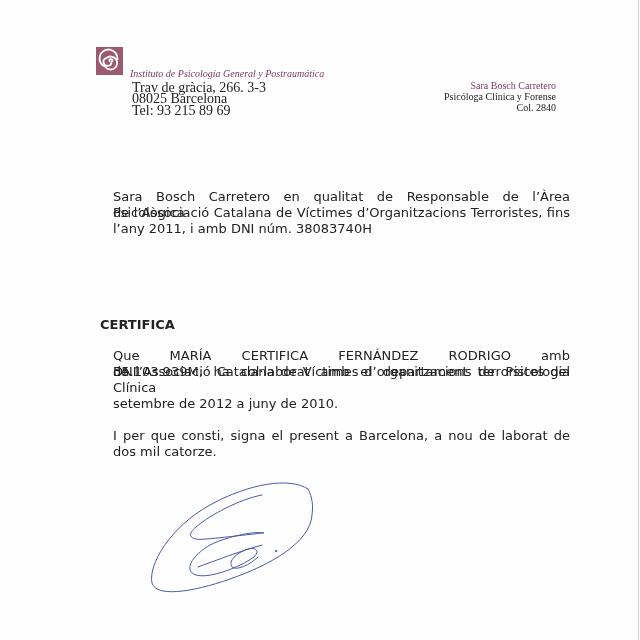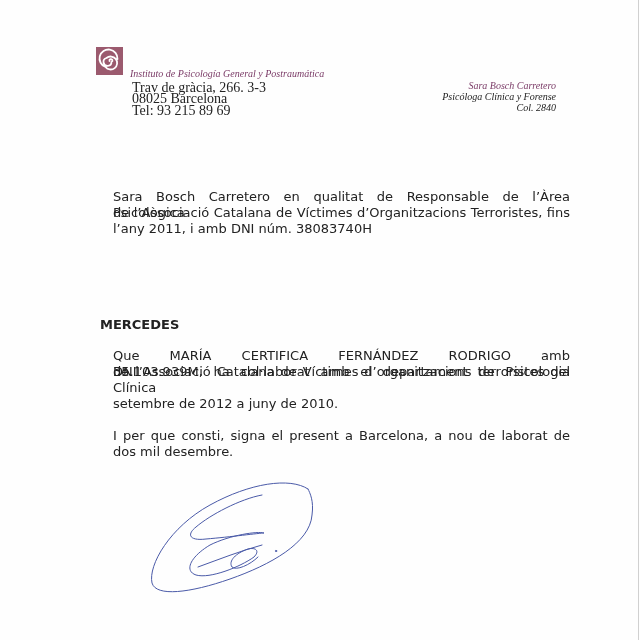--- a/index.html
+++ b/index.html
@@ -13,21 +13,21 @@
   .inst-name {
     position: absolute; left: 130px; top: 68px; font-family: "Liberation Serif", serif;
     font-style: italic; font-weight: normal; font-size: 10px; color: #7a3a66; white-space: nowrap;
   }
   .addr {
     position: absolute; left: 96px; font-family: "Liberation Serif", serif; 
     font-size: 14px; color: #222; white-space: nowrap; line-height: 11px; margin-left: 36px;
   }
   .right-head {
     position: absolute; right: 84px; top: 80px; text-align: right;
-    font-family: "Liberation Serif", serif; font-style: italic; font-size: 10px; line-height: 11px; color: #222;
+    font-family: "Liberation Serif", serif; font-size: 10px; line-height: 11px; color: #222;
   }
   .right-head .name { color: #7a3a66; }
   .body-block {
     position: absolute; left: 100px; width: 457px; font-size: 13px; line-height: 15.5px;
     text-align: justify; color: #222; margin-left: 13px;
   }
   .body-block.last-justify { text-align-last: justify; }
   .heading { position: absolute; left: 100px; top: 317px; font-weight: bold; font-size: 13px; color: #222; }
   .signature { position: absolute; left: 140px; top: 475px; }
 </style>
@@ -49,29 +49,29 @@
 <div class="right-head">
   <div class="name">Sara Bosch Carretero</div>
   <div>Psicóloga Clínica y Forense</div>
   <div>Col. 2840</div>
 </div>
 
 <div class="body-block last-justify" style="top:189px">Sara Bosch Carretero en qualitat de Responsable de l’Àrea Psicològica</div>
 <div class="body-block last-justify" style="top:205px">de l’Associació Catalana de Víctimes d’Organitzacions Terroristes, fins</div>
 <div class="body-block" style="top:221px">l’any 2011, i amb DNI núm. 38083740H</div>
 
-<div class="heading">MERCEDES</div>
+<div class="heading">CERTIFICA</div>
 
 <div class="body-block last-justify" style="top:348px; word-spacing:18px">Que MARÍA CERTIFICA FERNÁNDEZ RODRIGO amb DNI</div>
 <div class="body-block last-justify" style="top:364px">35.103.939M, ha col·laborat amb el departament de Psicologia Clínica</div>
 <div class="body-block last-justify" style="top:364px">de l’Associació Catalana de Víctimes d’organitzacions terroristes del</div>
 <div class="body-block" style="top:396px">setembre de 2012 a juny de 2010.</div>
 
 <div class="body-block last-justify" style="top:428px">I per que consti, signa el present a Barcelona, a nou de laborat de</div>
-<div class="body-block" style="top:444px">dos mil desembre.</div>
+<div class="body-block" style="top:444px">dos mil catorze.</div>
 
 <div class="signature">
   <svg width="220" height="140" viewBox="0 0 220 140">
     <g fill="none" stroke="#4a5aa8" stroke-width="1" stroke-linecap="round">
       <path d="M168 14 C150 2 110 8 70 30 C30 52 8 90 12 108 C16 122 50 118 90 104 C130 90 170 68 172 40 C174 26 170 18 168 14"></path>
       <path d="M122 20 C100 24 70 40 56 52 C46 60 50 66 66 64 C90 62 120 58 124 58 C118 56 90 60 70 70 C50 82 44 96 56 100 C70 104 100 92 114 82 C120 76 116 72 108 74 C96 78 88 86 92 92 C96 96 110 90 118 82"></path>
       <path d="M58 92 C80 84 100 76 122 70"></path>
       <circle cx="136" cy="76" r="0.7"></circle>
     </g>
   </svg>

